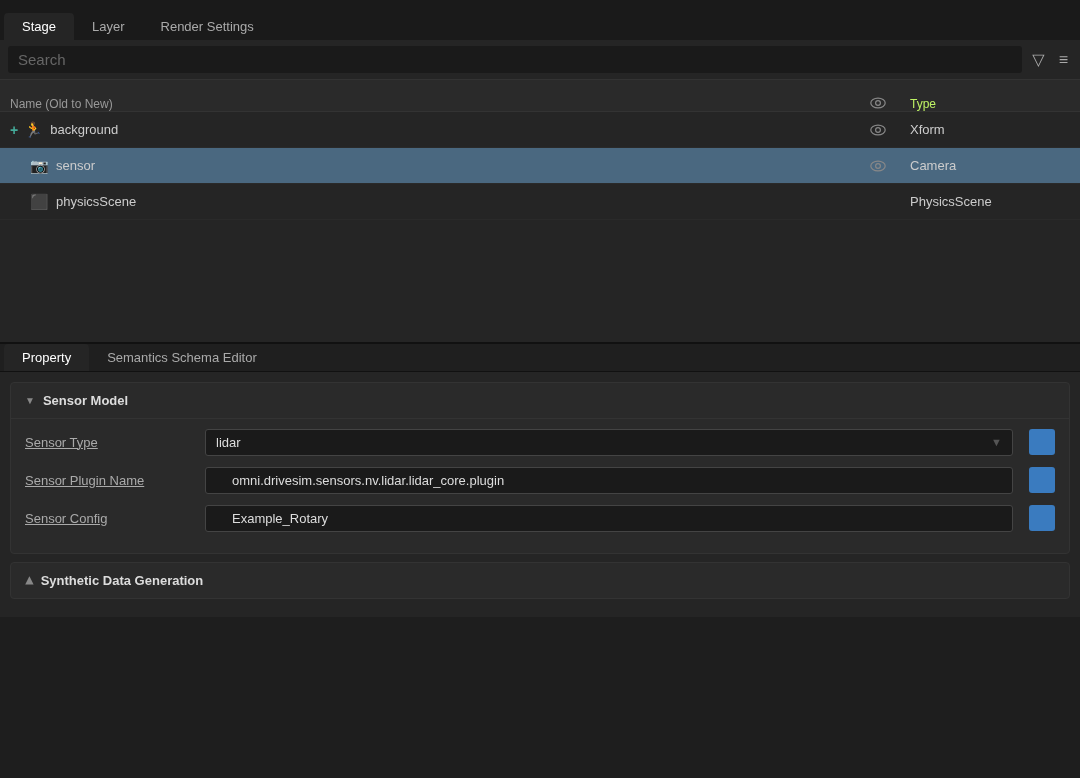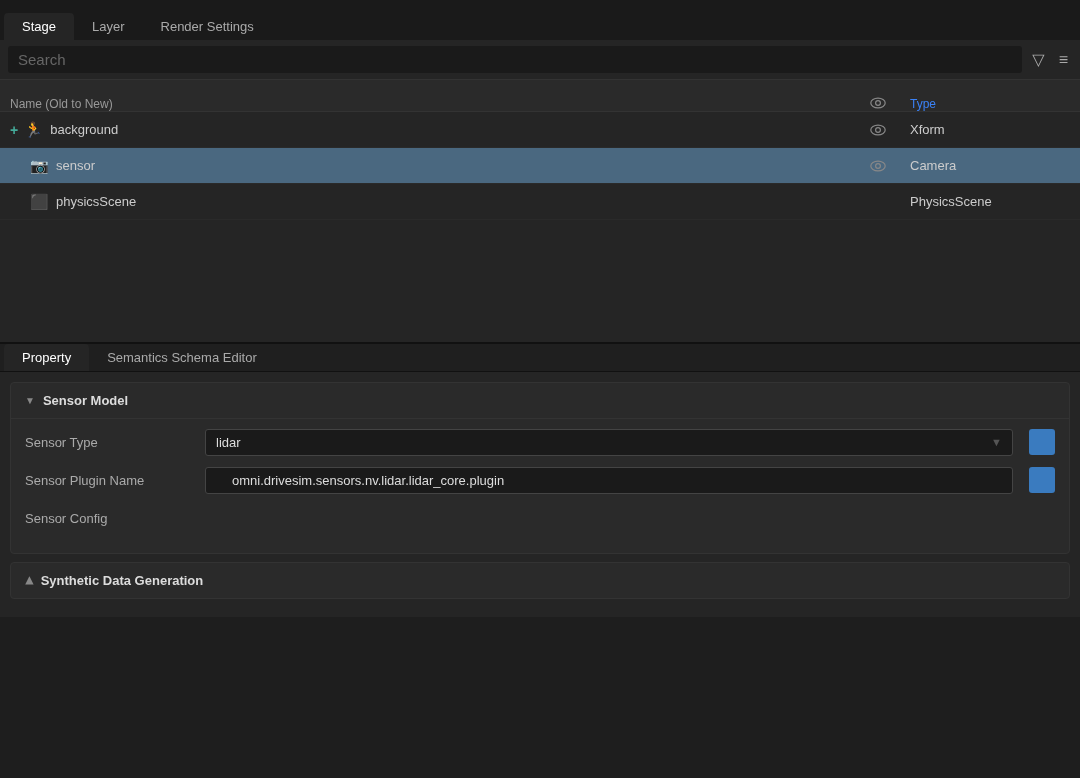--- a/index.html
+++ b/index.html
@@ -94,21 +94,21 @@
     .stage-header .eye-col {
       width: 44px;
       display: flex;
       align-items: center;
       justify-content: center;
     }
     .stage-header .type-col {
       flex: 0 0 180px;
       padding: 0 10px;
       font-size: 12px;
-      color: #3b82f6;
+      color: #bef264;
     }
 
     .tree-rows {
       flex: 1;
       overflow-y: auto;
     }
     .tree-row {
       display: flex;
       align-items: center;
       height: 36px;
@@ -218,20 +218,21 @@
       display: flex;
       align-items: center;
       margin-bottom: 8px;
       min-height: 30px;
     }
     .prop-label {
       width: 180px;
       color: #aaa;
       font-size: 13px;
       flex-shrink: 0;
+      text-decoration: underline;
     }
     .prop-value-area {
       flex: 1;
       display: flex;
       align-items: center;
       gap: 16px;
     }
     .prop-dropdown {
       flex: 1;
       background: #1a1a1a;
@@ -378,20 +379,24 @@
         <div class="prop-row">
           <div class="prop-label">Sensor Plugin Name</div>
           <div class="prop-value-area">
             <div class="prop-text">omni.drivesim.sensors.nv.lidar.lidar_core.plugin</div>
             <button class="prop-blue-btn"></button>
           </div>
         </div>
 
         <div class="prop-row">
           <div class="prop-label">Sensor Config</div>
+          <div class="prop-value-area">
+            <div class="prop-text">Example_Rotary</div>
+            <button class="prop-blue-btn"></button>
+          </div>
         </div>
 
       </div>
     </div>
 
     <div class="section-card">
       <div class="section-header">
         <span class="chevron closed">▶</span>
         <span>Synthetic Data Generation</span>
       </div>

